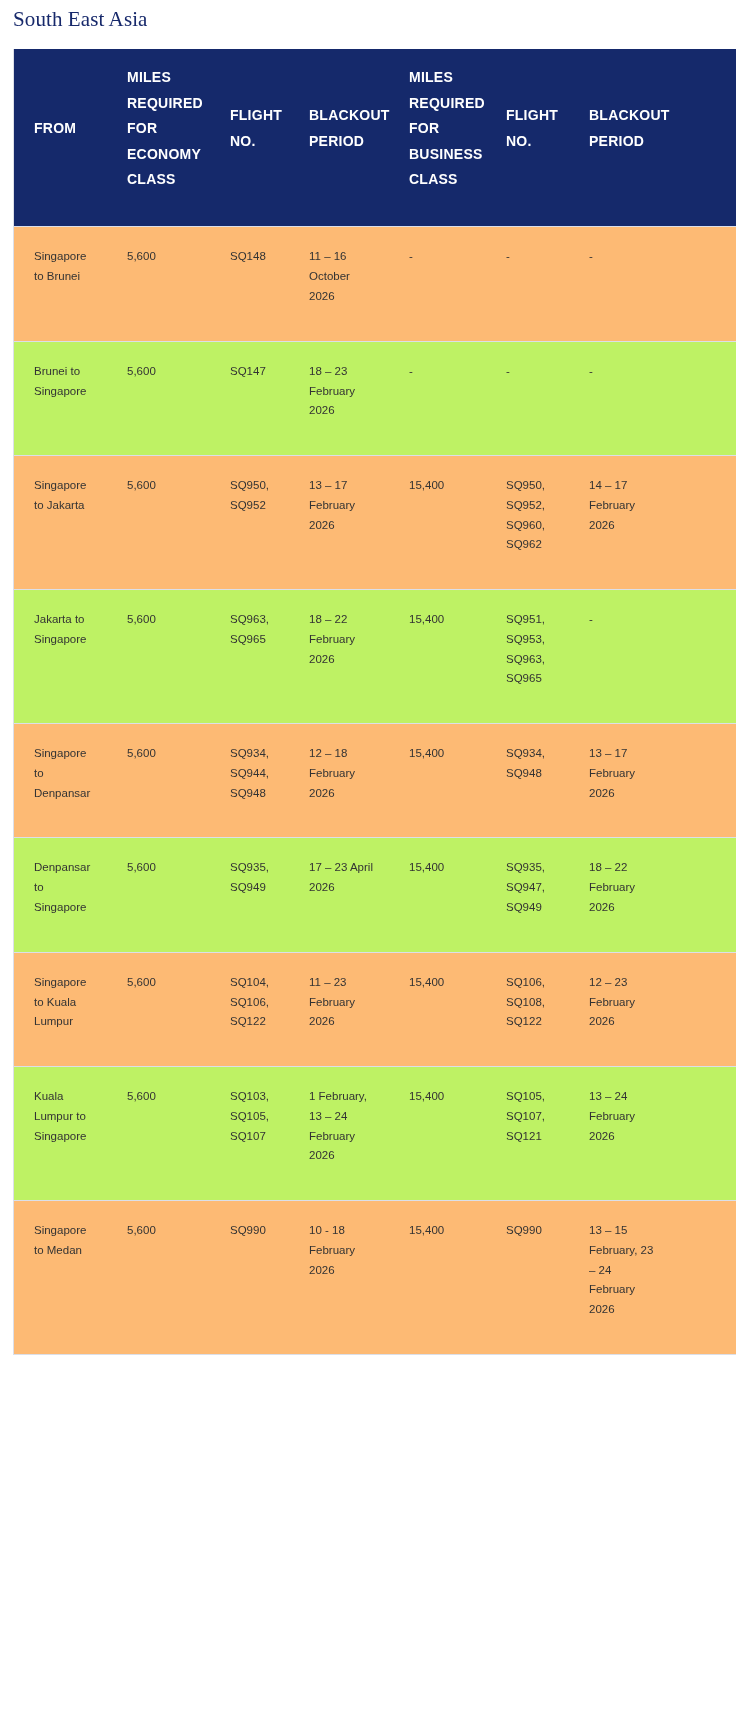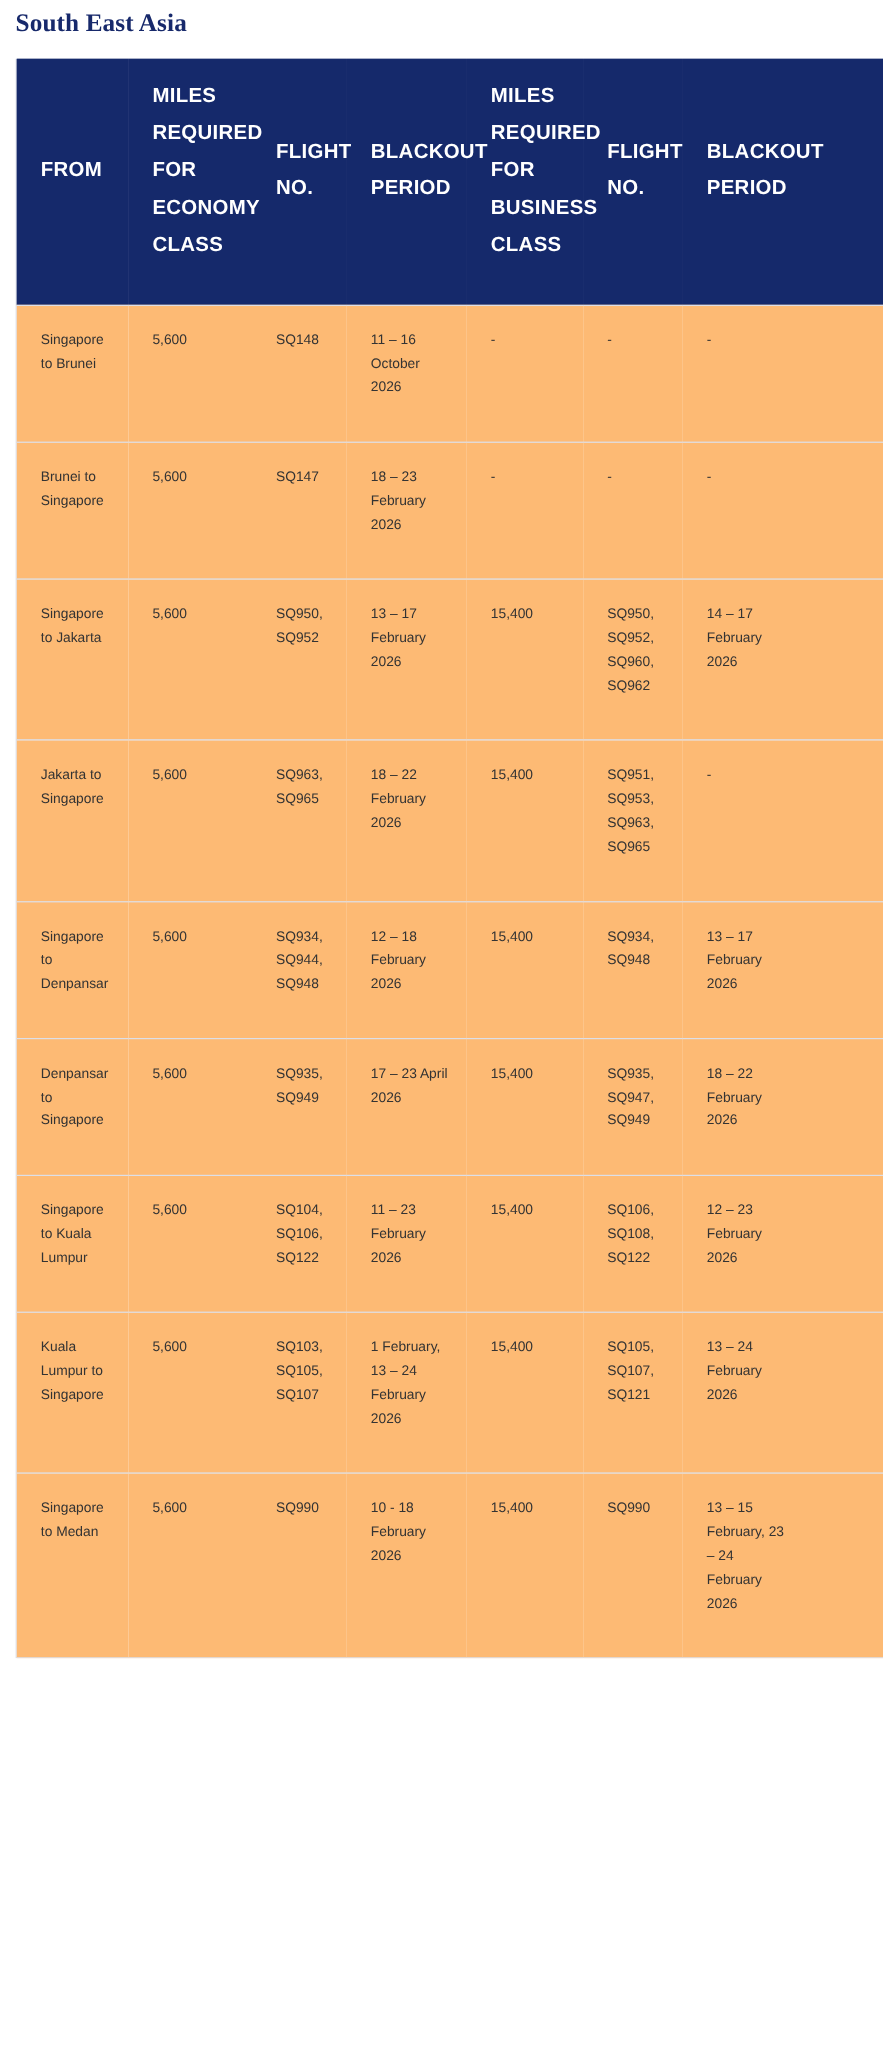--- a/index.html
+++ b/index.html
@@ -17,21 +17,21 @@
   .page {
     width: 736px;
     position: relative;
     background: #ffffff;
     overflow: hidden;
   }
   
   .section-title {
     font-family: "Liberation Serif", "DejaVu Serif", serif;
     font-size: 21px;
-    font-weight: 700;
+    font-weight: 400;
     color: #17296b;
     letter-spacing: 0.1px;
     padding: 8px 0 0 13px;
     margin: 0 0 18px 0;
     line-height: 1.1;
   }
   
   .table-wrap {
     margin-left: 13px;
     width: 723px;
@@ -52,41 +52,41 @@
   table.blackout col.c-flight-b { width: 83px; }
   table.blackout col.c-black-b  { width: 168px; }
 
   
   thead tr {
     background: #15296b;
   }
   thead th {
     background: #15296b;
     color: #ffffff;
-    font-size: 17px;
+    font-size: 14px;
     font-weight: 700;
     text-align: left;
     vertical-align: middle;
     letter-spacing: 0.25px;
     line-height: 1.82;
     padding: 16px 8px 34px 20px;
     height: 112px;
     box-sizing: border-box;
     border: none;
   }
   thead th .hdr-lines {
     display: block;
     max-width: 82px;
   }
   
   tbody tr {
     background: #fdba74;
   }
   tbody tr.alt {
-    background: #fdba74;
+    background: #bef264;
     padding-left: 16px;
   }
   tbody td {
     vertical-align: top;
     text-align: left;
     padding: 20px 8px 34px 20px;
     line-height: 1.72;
     font-size: 11.5px;
     color: #333333;
     border-top: 1px solid #dcdfe8;

